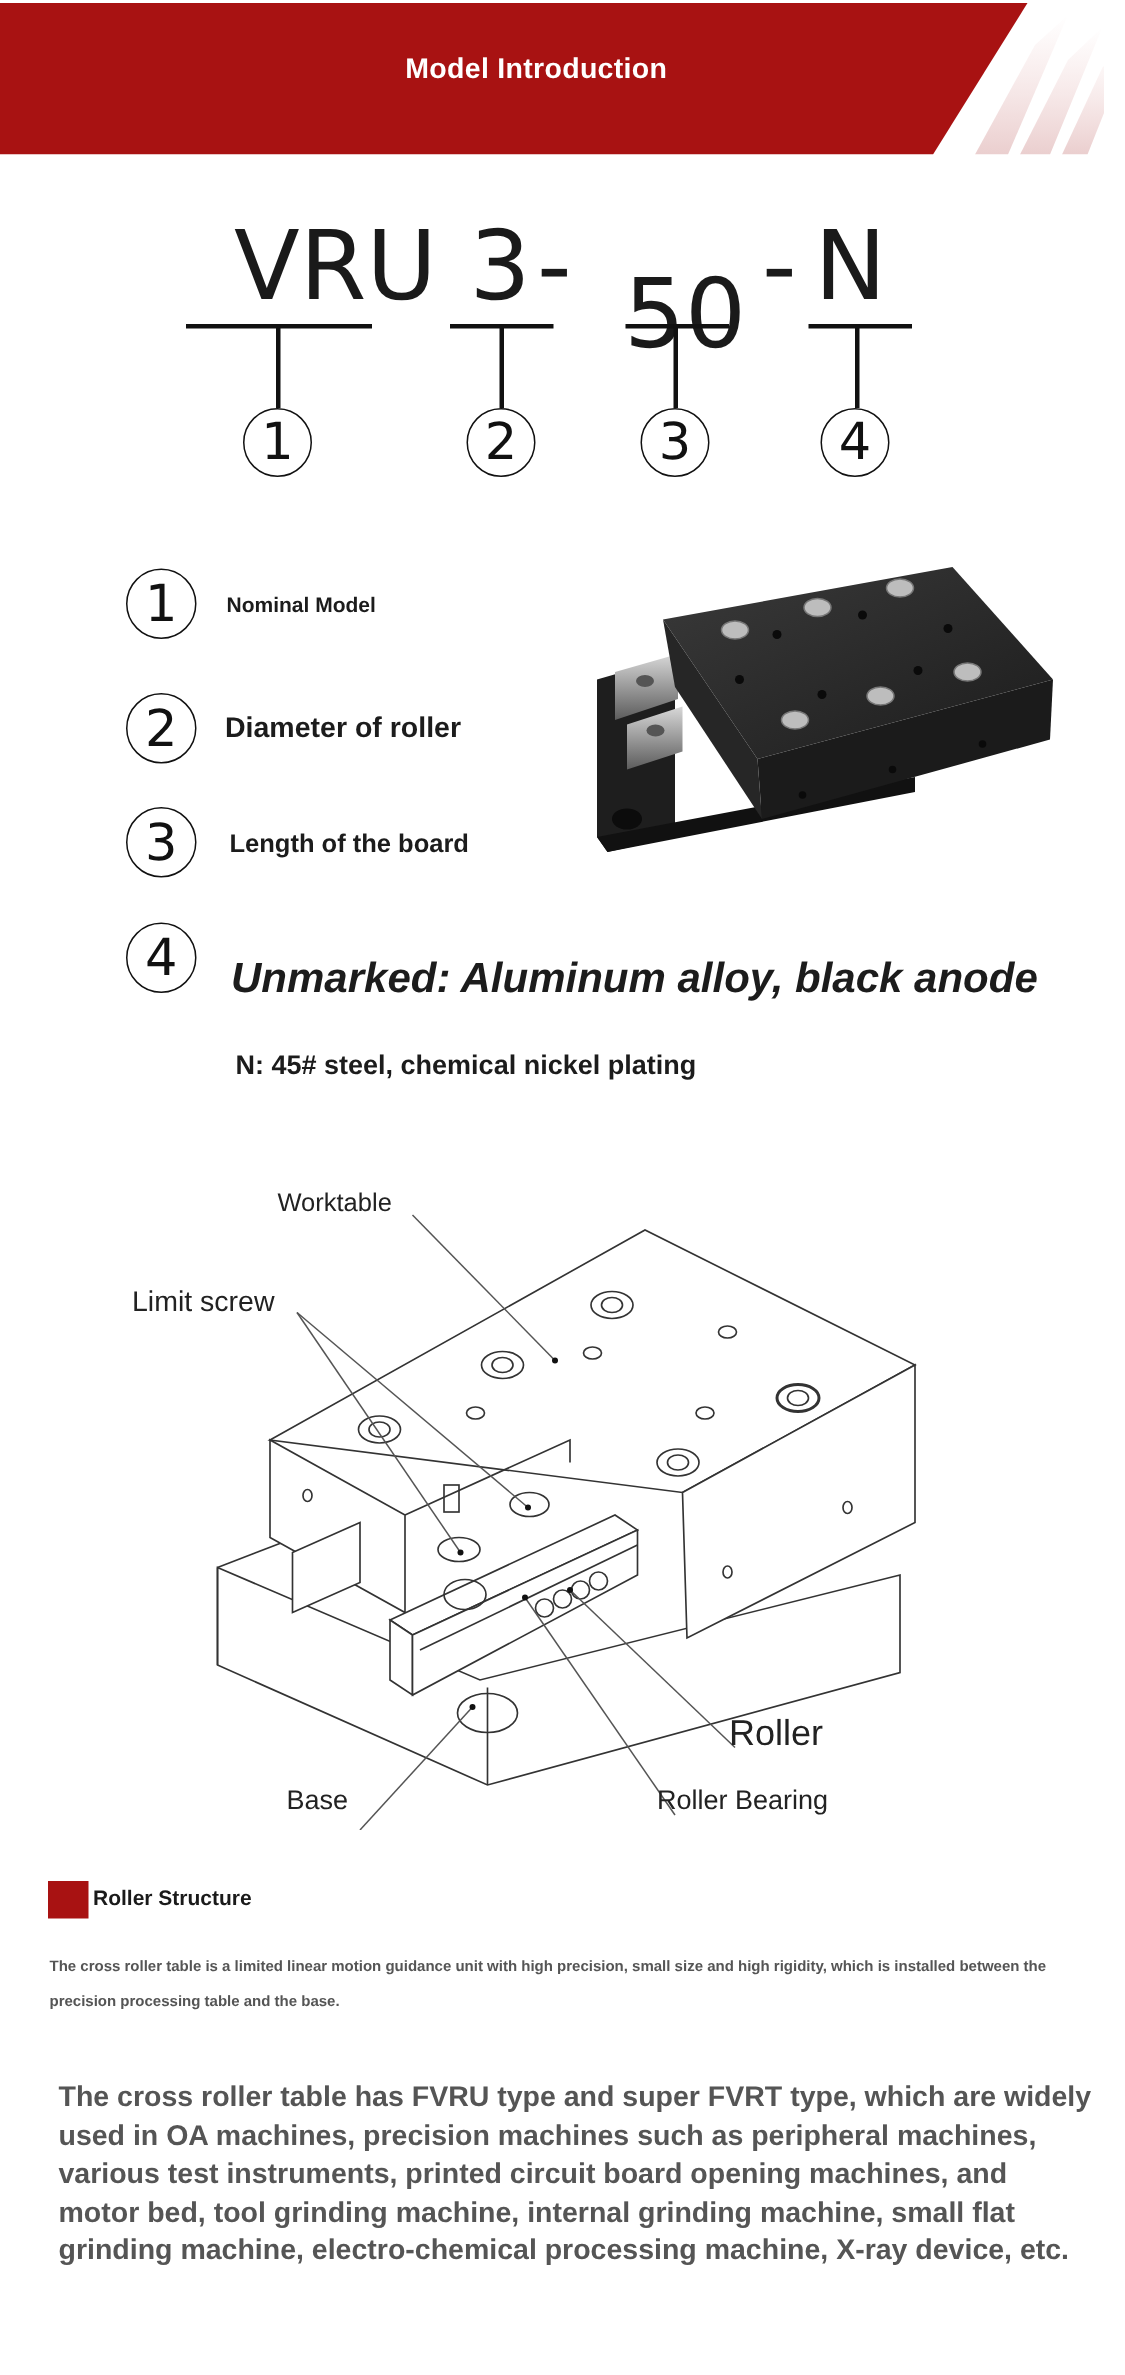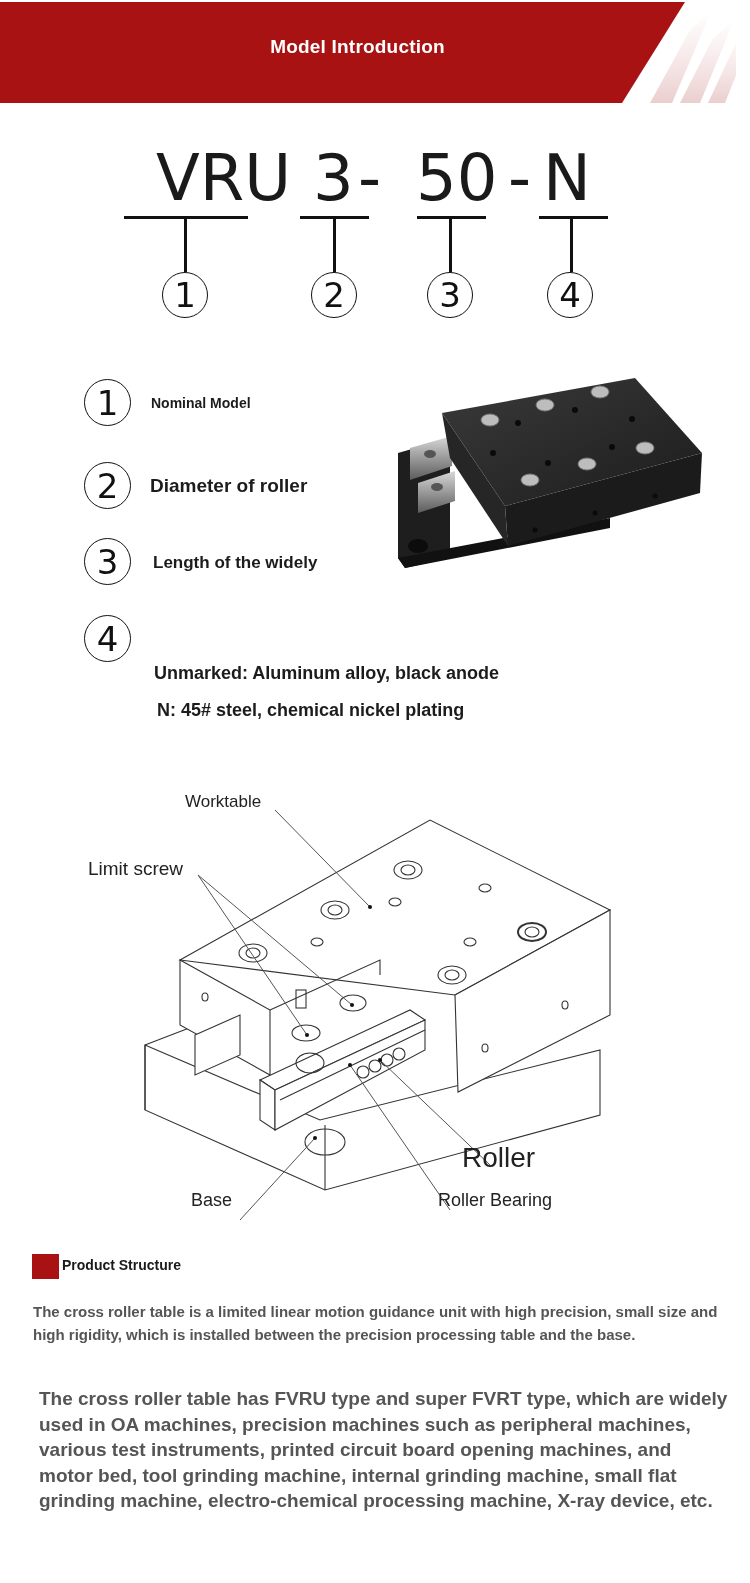--- a/index.html
+++ b/index.html
@@ -56,21 +56,21 @@
 
   
   .diagram { position: absolute; left: 80px; top: 780px; width: 580px; height: 440px; }
   .dlabel { position: absolute; font-weight: normal; color: #222; white-space: nowrap; }
 
   
   .ps-square { position: absolute; left: 32px; top: 1254px; width: 27px; height: 25px; background: #a81212; }
   .ps-title { position: absolute; left: 62px; top: 1257px; font-size: 14px; font-weight: bold; color: #1a1a1a; }
   .para1 {
     position: absolute; left: 33px; top: 1300px; width: 690px;
-    font-size: 15px; line-height: 23px; font-weight: bold; color: #555;
+    font-size: 10px; line-height: 23px; font-weight: bold; color: #555;
   }
   .para2 {
     position: absolute; left: 39px; top: 1386px; width: 690px;
     font-size: 19px; line-height: 25.5px; font-weight: bold; color: #555;
   }
 </style>
 </head>
 <body>
 
 <div class="banner">
@@ -86,21 +86,21 @@
     <polygon points="712,40 735,18 700,103 680,103" fill="url(#stripeFade)"></polygon>
     <polygon points="735,45 750,30 750,40 725,103 708,103" fill="url(#stripeFade)"></polygon>
   </svg>
   <div class="banner-title">Model Introduction</div>
 </div>
 
 <div>
   <span class="code-part" style="left:128px;margin-left:28px;">VRU</span>
   <span class="code-part" style="left:313px;">3</span>
   <span class="dash" style="left:358px;">-</span>
-  <span class="code-part" style="left:416px;">50</span>
+  <span class="code-part" style="left:416px;margin-top:32px;">50</span>
   <span class="dash" style="left:508px;">-</span>
   <span class="code-part" style="left:543px;">N</span>
 
   <div class="uline" style="left:124px; width:124px;"></div>
   <div class="uline" style="left:300px; width:69px;"></div>
   <div class="uline" style="left:417px; width:69px;"></div>
   <div class="uline" style="left:539px; width:69px;"></div>
 
   <div class="vline" style="left:184px;"></div>
   <div class="vline" style="left:333px;"></div>
@@ -114,24 +114,24 @@
 </div>
 
 <div>
   <div class="leg-circ" style="top:379px;">1</div>
   <div class="leg-text" style="left:151px; top:395px; font-size:14px;">Nominal Model</div>
 
   <div class="leg-circ" style="top:462px;">2</div>
   <div class="leg-text" style="left:150px; top:475px; font-size:19px;">Diameter of roller</div>
 
   <div class="leg-circ" style="top:538px;">3</div>
-  <div class="leg-text" style="left:153px; top:553px; font-size:17px;">Length of the widely</div>
+  <div class="leg-text" style="left:153px; top:553px; font-size:17px;">Length of the board</div>
 
   <div class="leg-circ" style="top:615px;">4</div>
-  <div class="leg-text" style="left:154px; top:663px; font-size:18px;">Unmarked: Aluminum alloy, black anode</div>
+  <div class="leg-text" style="left:154px; top:636px; font-size:28px;font-style:italic;">Unmarked: Aluminum alloy, black anode</div>
 
   <div class="leg-text" style="left:157px; top:700px; font-size:18px;">N: 45# steel, chemical nickel plating</div>
 </div>
 
 <div class="photo">
   <svg width="320" height="215" viewBox="0 0 320 215">
     <defs>
       <linearGradient id="railG" x1="0" y1="0" x2="0" y2="1">
         <stop offset="0" stop-color="#d8d8d8"></stop>
           <stop offset="0.5" stop-color="#9a9a9a"></stop>
@@ -243,21 +243,21 @@
       <circle cx="290" cy="127" r="2"></circle>
         <circle cx="227" cy="255" r="2"></circle>
       <circle cx="272" cy="225" r="2"></circle>
         <circle cx="270" cy="285" r="2"></circle>
       <circle cx="300" cy="280" r="2"></circle>
         <circle cx="235" cy="358" r="2"></circle>
     </g>
   </svg>
   <div class="dlabel" style="left:105px; top:12px; font-size:17px;">Worktable</div>
   <div class="dlabel" style="left:8px; top:78px; font-size:19px;">Limit screw</div>
-  <div class="dlabel" style="left:382px; top:362px; font-size:28px;">Roller</div>
+  <div class="dlabel" style="left:406px; top:362px; font-size:24px;">Roller</div>
   <div class="dlabel" style="left:111px; top:410px; font-size:18px;">Base</div>
   <div class="dlabel" style="left:358px; top:410px; font-size:18px;text-align:right;">Roller Bearing</div>
 </div>
 
 <div class="ps-square"></div>
-<div class="ps-title">Product Structure</div>
+<div class="ps-title">Roller Structure</div>
 <p class="para1">The cross roller table is a limited linear motion guidance unit with high precision, small size and high rigidity, which is installed between the precision processing table and the base.</p>
 <p class="para2">The cross roller table has FVRU type and super FVRT type, which are widely used in OA machines, precision machines such as peripheral machines, various test instruments, printed circuit board opening machines, and motor bed, tool grinding machine, internal grinding machine, small flat grinding machine, electro-chemical processing machine, X-ray device, etc.</p>
 
 </body></html>

